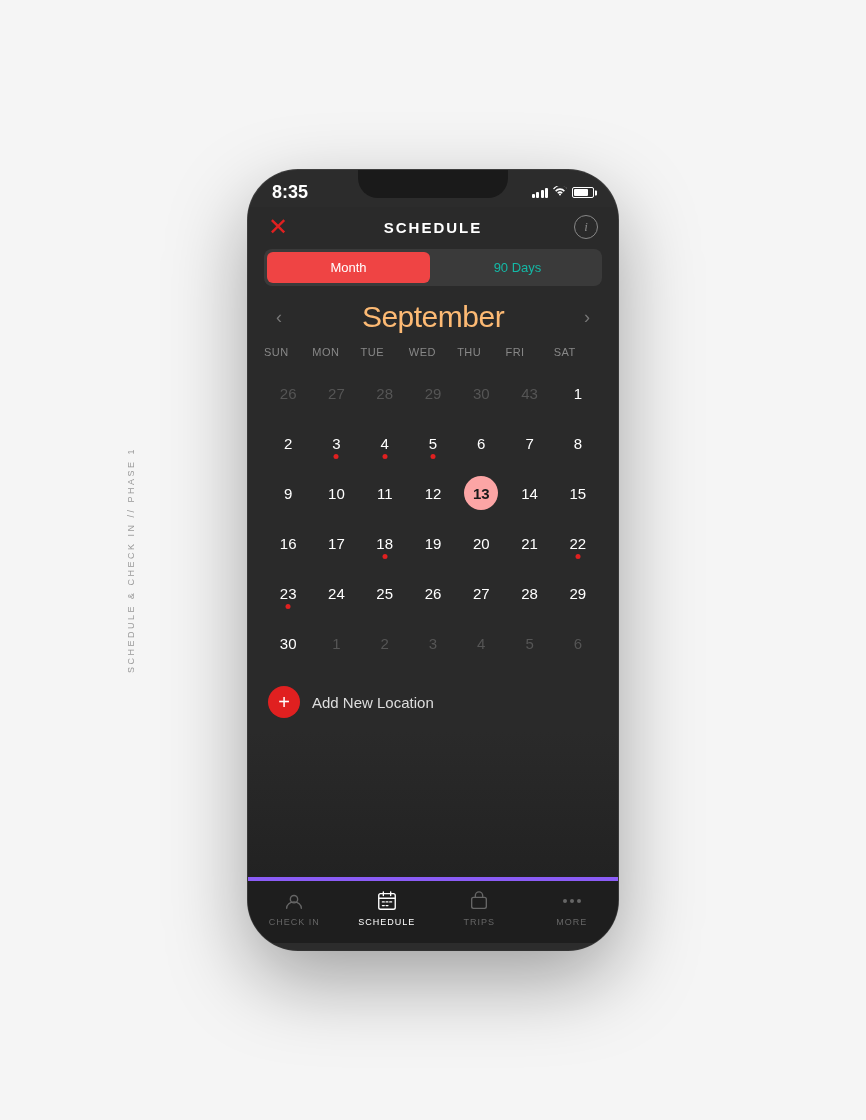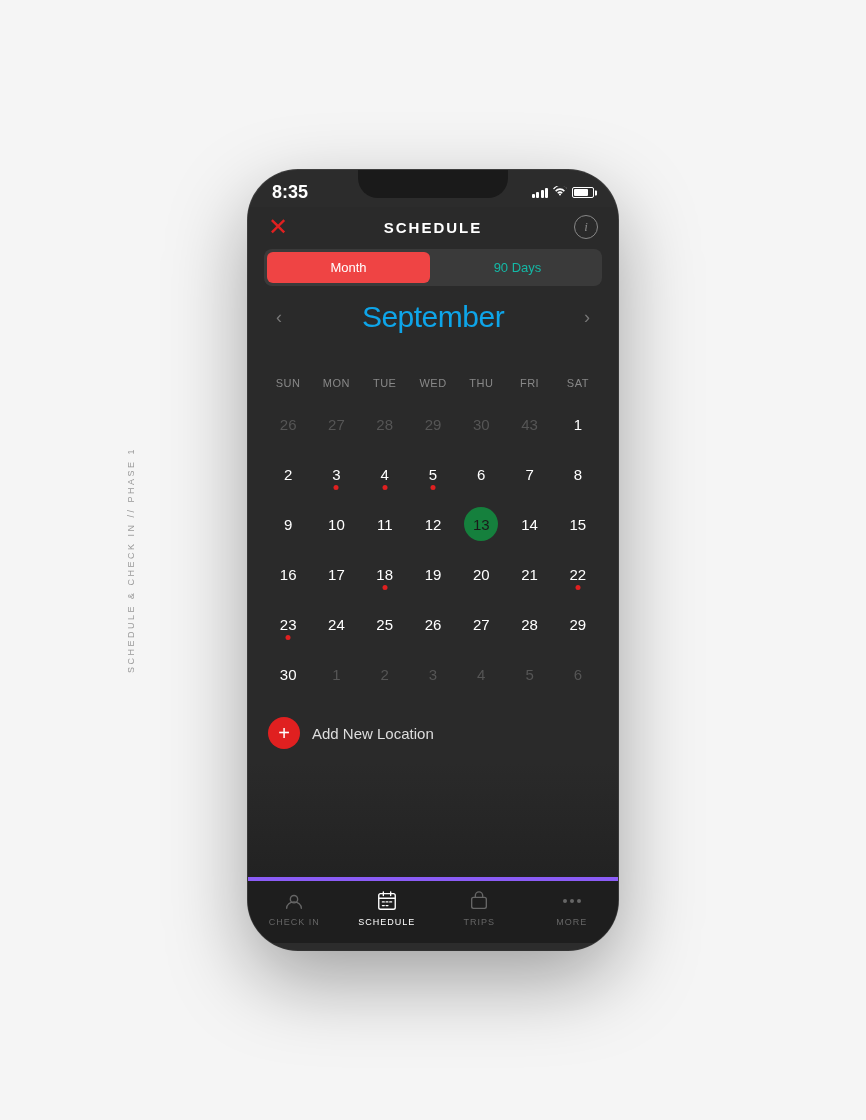--- a/index.html
+++ b/index.html
@@ -192,44 +192,42 @@
       justify-content: space-between;
       padding: 8px 20px 4px;
     }
     .nav-arrow {
       color: #777;
       font-size: 18px;
       cursor: pointer;
       padding: 4px 8px;
     }
     .month-title {
-      color: #0ea5e9;
+      color: #fdba74;
       font-size: 30px;
       font-weight: 200;
       letter-spacing: -0.5px;
     }
 
     
     .calendar {
       padding: 4px 16px;
       flex: 1;
     }
     .day-headers {
       display: grid;
       grid-template-columns: repeat(7, 1fr);
       margin-bottom: 6px;
     }
     .day-header {
-      text-align: center;
       color: #888;
       font-size: 11px;
       font-weight: 500;
       letter-spacing: 0.5px;
       padding: 4px 0;
-      margin-top: 31px;
     }
     .calendar-grid {
       display: grid;
       grid-template-columns: repeat(7, 1fr);
       gap: 0;
     }
     .cal-cell {
       text-align: center;
       padding: 8px 2px;
       position: relative;
@@ -243,23 +241,23 @@
       height: 34px;
       border-radius: 50%;
       font-size: 15px;
       color: #fff;
       position: relative;
     }
     .cal-day.dimmed {
       color: #555;
     }
     .cal-day.today {
-      background: #15803d;
+      background: #fca5a5;
       color: #1a1a1a;
-      font-weight: 400;
+      font-weight: 700;
     }
     .cal-day.has-dot::after {
       content: '';
       position: absolute;
       bottom: 1px;
       left: 50%;
       transform: translateX(-50%);
       width: 5px;
       height: 5px;
       background: #e02020;

